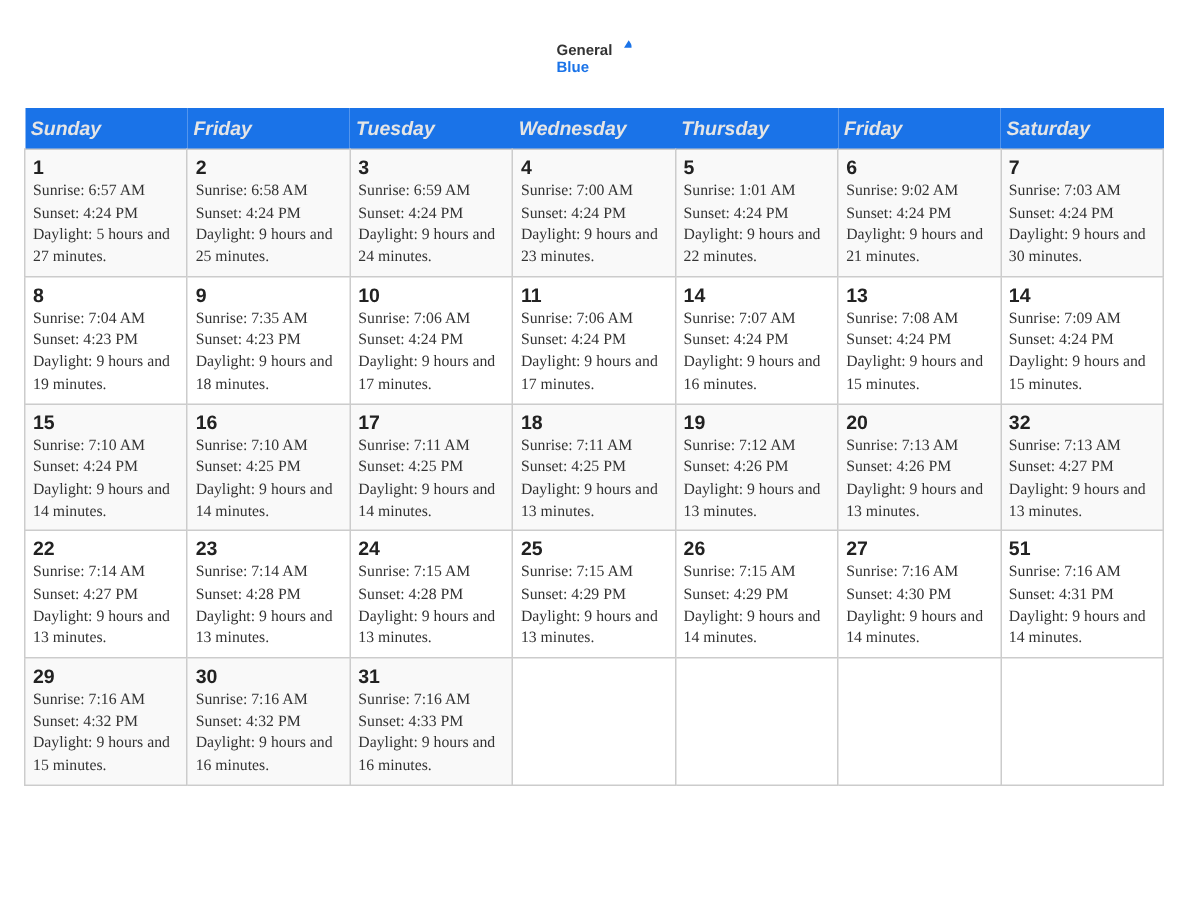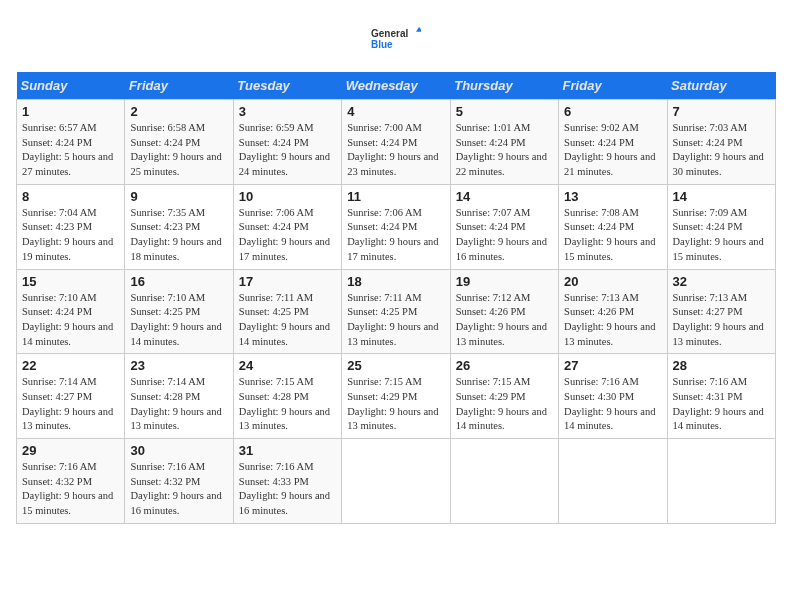--- a/index.html
+++ b/index.html
@@ -324,21 +324,21 @@
         </td>
         <td>
           <span class="day-num">27</span>
           <div class="day-info">
             <div>Sunrise: 7:16 AM</div>
             <div>Sunset: 4:30 PM</div>
             <div>Daylight: 9 hours and 14 minutes.</div>
           </div>
         </td>
         <td>
-          <span class="day-num">28</span>
+          <span class="day-num">51</span>
           <div class="day-info">
             <div>Sunrise: 7:16 AM</div>
             <div>Sunset: 4:31 PM</div>
             <div>Daylight: 9 hours and 14 minutes.</div>
           </div>
         </td>
       </tr>
       <tr>
         <td>
           <span class="day-num">29</span>

